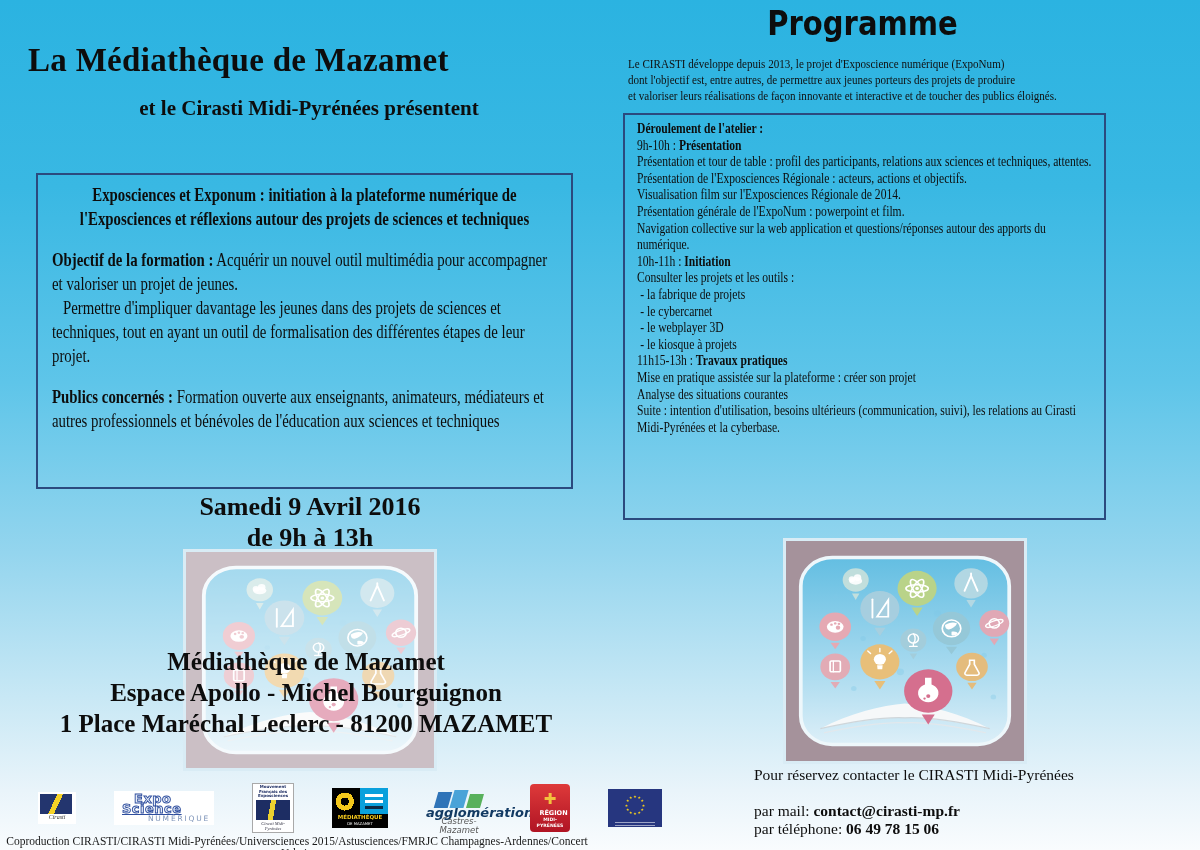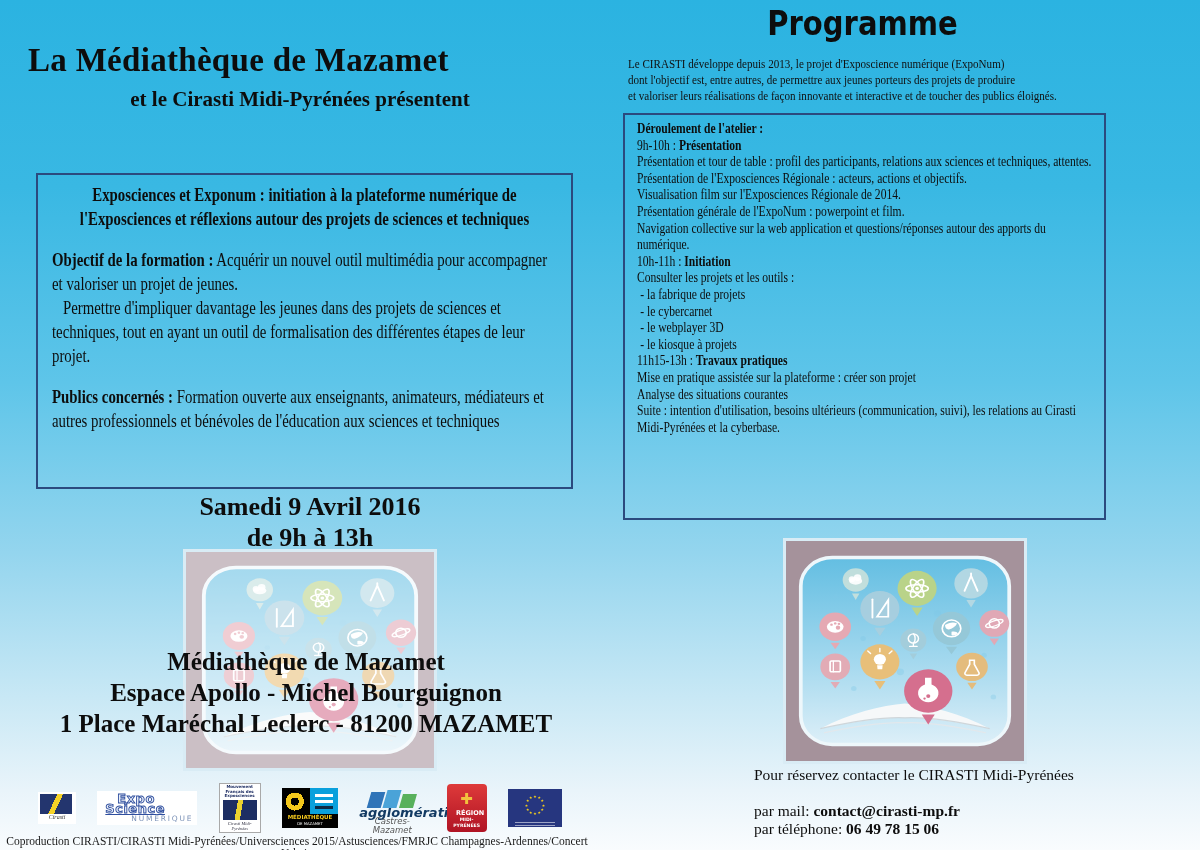--- a/index.html
+++ b/index.html
@@ -24,21 +24,21 @@
   .indent{text-indent:14px;}
   .l-date{left:18px;top:491px;width:584px;text-align:center;font-size:26px;font-weight:bold;line-height:31px;}
   
   .art{box-sizing:border-box;border:3px solid #d9ecf5;background:#a5929b;
        display:flex;align-items:center;justify-content:center;}
   .art-left{left:183px;top:549px;width:254px;height:222px;}
   .art-right{left:783px;top:538px;width:244px;height:226px;}
   .veil{position:absolute;inset:0;background:rgba(255,255,255,.42);}
   .l-address{left:0;top:646px;width:612px;text-align:center;font-size:25px;font-weight:bold;line-height:31px;z-index:5;}
   
-  .logos{left:38px;top:783px;width:524px;height:50px;display:flex;align-items:center;
+  .logos{left:38px;top:783px;width:624px;height:50px;display:flex;align-items:center;
          justify-content:space-between;gap:6px;font-family:"DejaVu Sans",sans-serif;}
   .lg{flex:none;}
   .lg-cirasti{width:38px;height:32px;background:#fff;padding:2px 2px 0;box-sizing:border-box;text-align:center;}
   .cir-flag{width:32px;height:20px;background:linear-gradient(115deg,#23356e 42%,#f5d227 42%,#f5d227 56%,#23356e 56%);}
   .cir-cap{font-size:6px;font-style:italic;font-family:"Liberation Serif",serif;color:#333;}
   .lg-expo{width:100px;height:34px;background:#fff;position:relative;}
   .e1,.e2{position:absolute;font-weight:bold;font-size:13px;color:#e8eef8;
           -webkit-text-stroke:0.9px #2f4e9e;letter-spacing:.5px;}
   .e1{left:20px;top:0px;} .e2{left:8px;top:10px;text-decoration:underline;}
   .e3{position:absolute;right:4px;bottom:2px;font-size:7.5px;letter-spacing:1.8px;color:#7d93b8;}
@@ -196,21 +196,21 @@
             <circle cx="-4" cy="9" r="1.3" fill="#d56f8e"></circle>
           </g>
       </g>
     </g>
   </defs>
 </svg>
 
 <div class="page">
 
   <h1 class="abs l-title" style="margin:0">La Médiathèque de Mazamet</h1>
-  <h2 class="abs l-sub" style="margin:0">et le Cirasti Midi-Pyrénées présentent</h2>
+  <h2 class="abs l-sub" style="margin:9px">et le Cirasti Midi-Pyrénées présentent</h2>
 
   <div class="abs info-box">
     <div class="condense">
       <p class="head">Exposciences et Exponum : initiation à la plateforme numérique de l'Exposciences et réflexions autour des projets de sciences et techniques</p>
       <div class="gap"></div>
       <p><span class="b">Objectif de la formation :</span><span> Acquérir un nouvel outil multimédia pour accompagner et valoriser un projet de jeunes.</span></p>
       <p class="indent">Permettre d'impliquer davantage les jeunes dans des projets de sciences et techniques, tout en ayant un outil de formalisation des différentes étapes de leur projet.</p>
       <div class="gap"></div>
       <p><span class="b">Publics concernés :</span><span> Formation ouverte aux enseignants, animateurs, médiateurs et autres professionnels et bénévoles de l'éducation aux sciences et techniques</span></p>
     </div>

